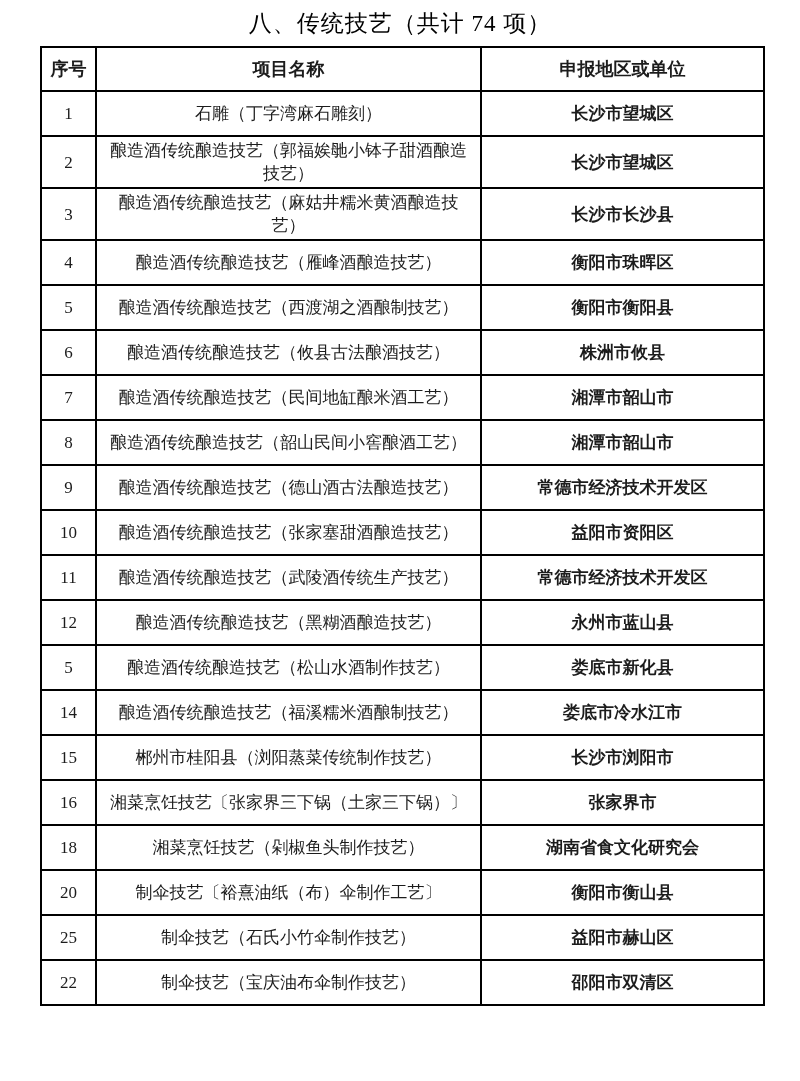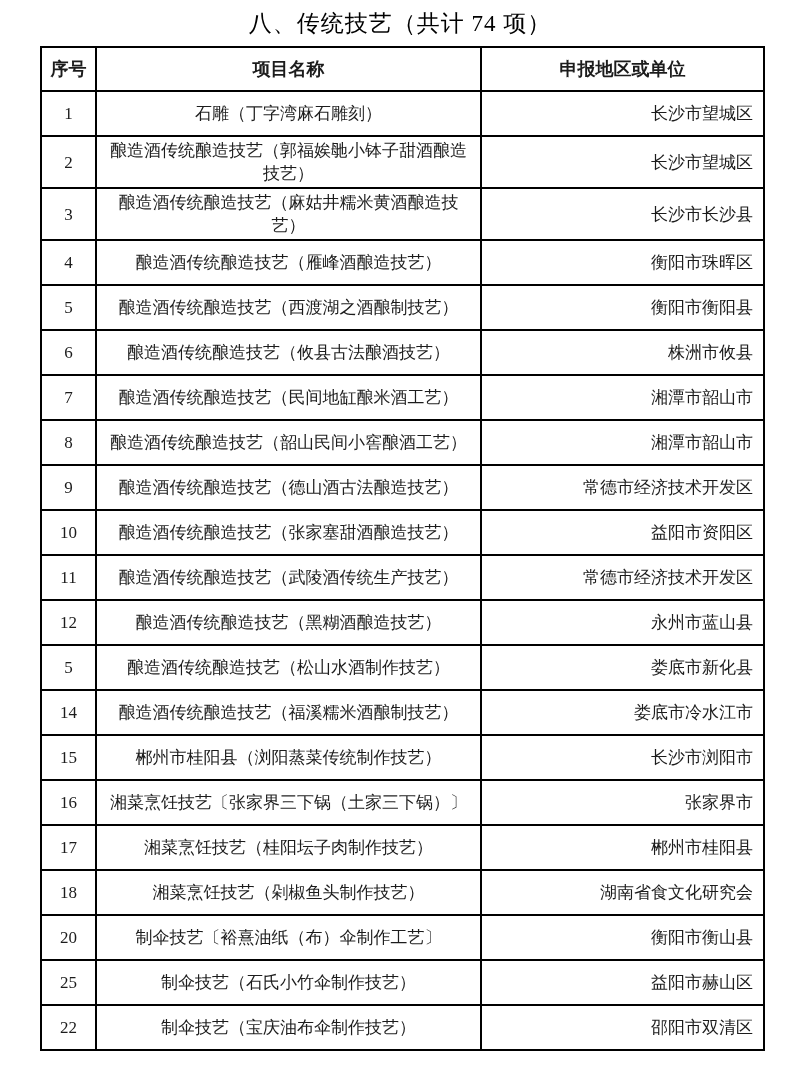--- a/index.html
+++ b/index.html
@@ -64,23 +64,24 @@
     text-align: center;
     padding: 2px 2px;
     font-family: "Liberation Serif", "DejaVu Serif", serif;
   }
   td.cell-name {
     text-align: center;
     padding-left: 12px;
     padding-right: 10px;
   }
   td.cell-region {
-    text-align: right;
+    text-align: center;
     padding-left: 12px;
     padding-right: 6px;
+    font-weight: bold;
   }
 </style>
 </head>
 <body>
 
 <div class="page">
 
   <h1 class="doc-title">八、传统技艺（共计 74 项）</h1>
 
   <table class="heritage-table">
@@ -171,25 +172,20 @@
           <td class="cell-no">15</td>
           <td class="cell-name">郴州市桂阳县（浏阳蒸菜传统制作技艺）</td>
           <td class="cell-region">长沙市浏阳市</td>
         </tr>
         <tr>
           <td class="cell-no">16</td>
           <td class="cell-name">湘菜烹饪技艺〔张家界三下锅（土家三下锅）〕</td>
           <td class="cell-region">张家界市</td>
         </tr>
         <tr>
-          <td class="cell-no">17</td>
-          <td class="cell-name">湘菜烹饪技艺（桂阳坛子肉制作技艺）</td>
-          <td class="cell-region">郴州市桂阳县</td>
-        </tr>
-        <tr>
           <td class="cell-no">18</td>
           <td class="cell-name">湘菜烹饪技艺（剁椒鱼头制作技艺）</td>
           <td class="cell-region">湖南省食文化研究会</td>
         </tr>
         <tr>
           <td class="cell-no">20</td>
           <td class="cell-name">制伞技艺〔裕熹油纸（布）伞制作工艺〕</td>
           <td class="cell-region">衡阳市衡山县</td>
         </tr>
         <tr>

